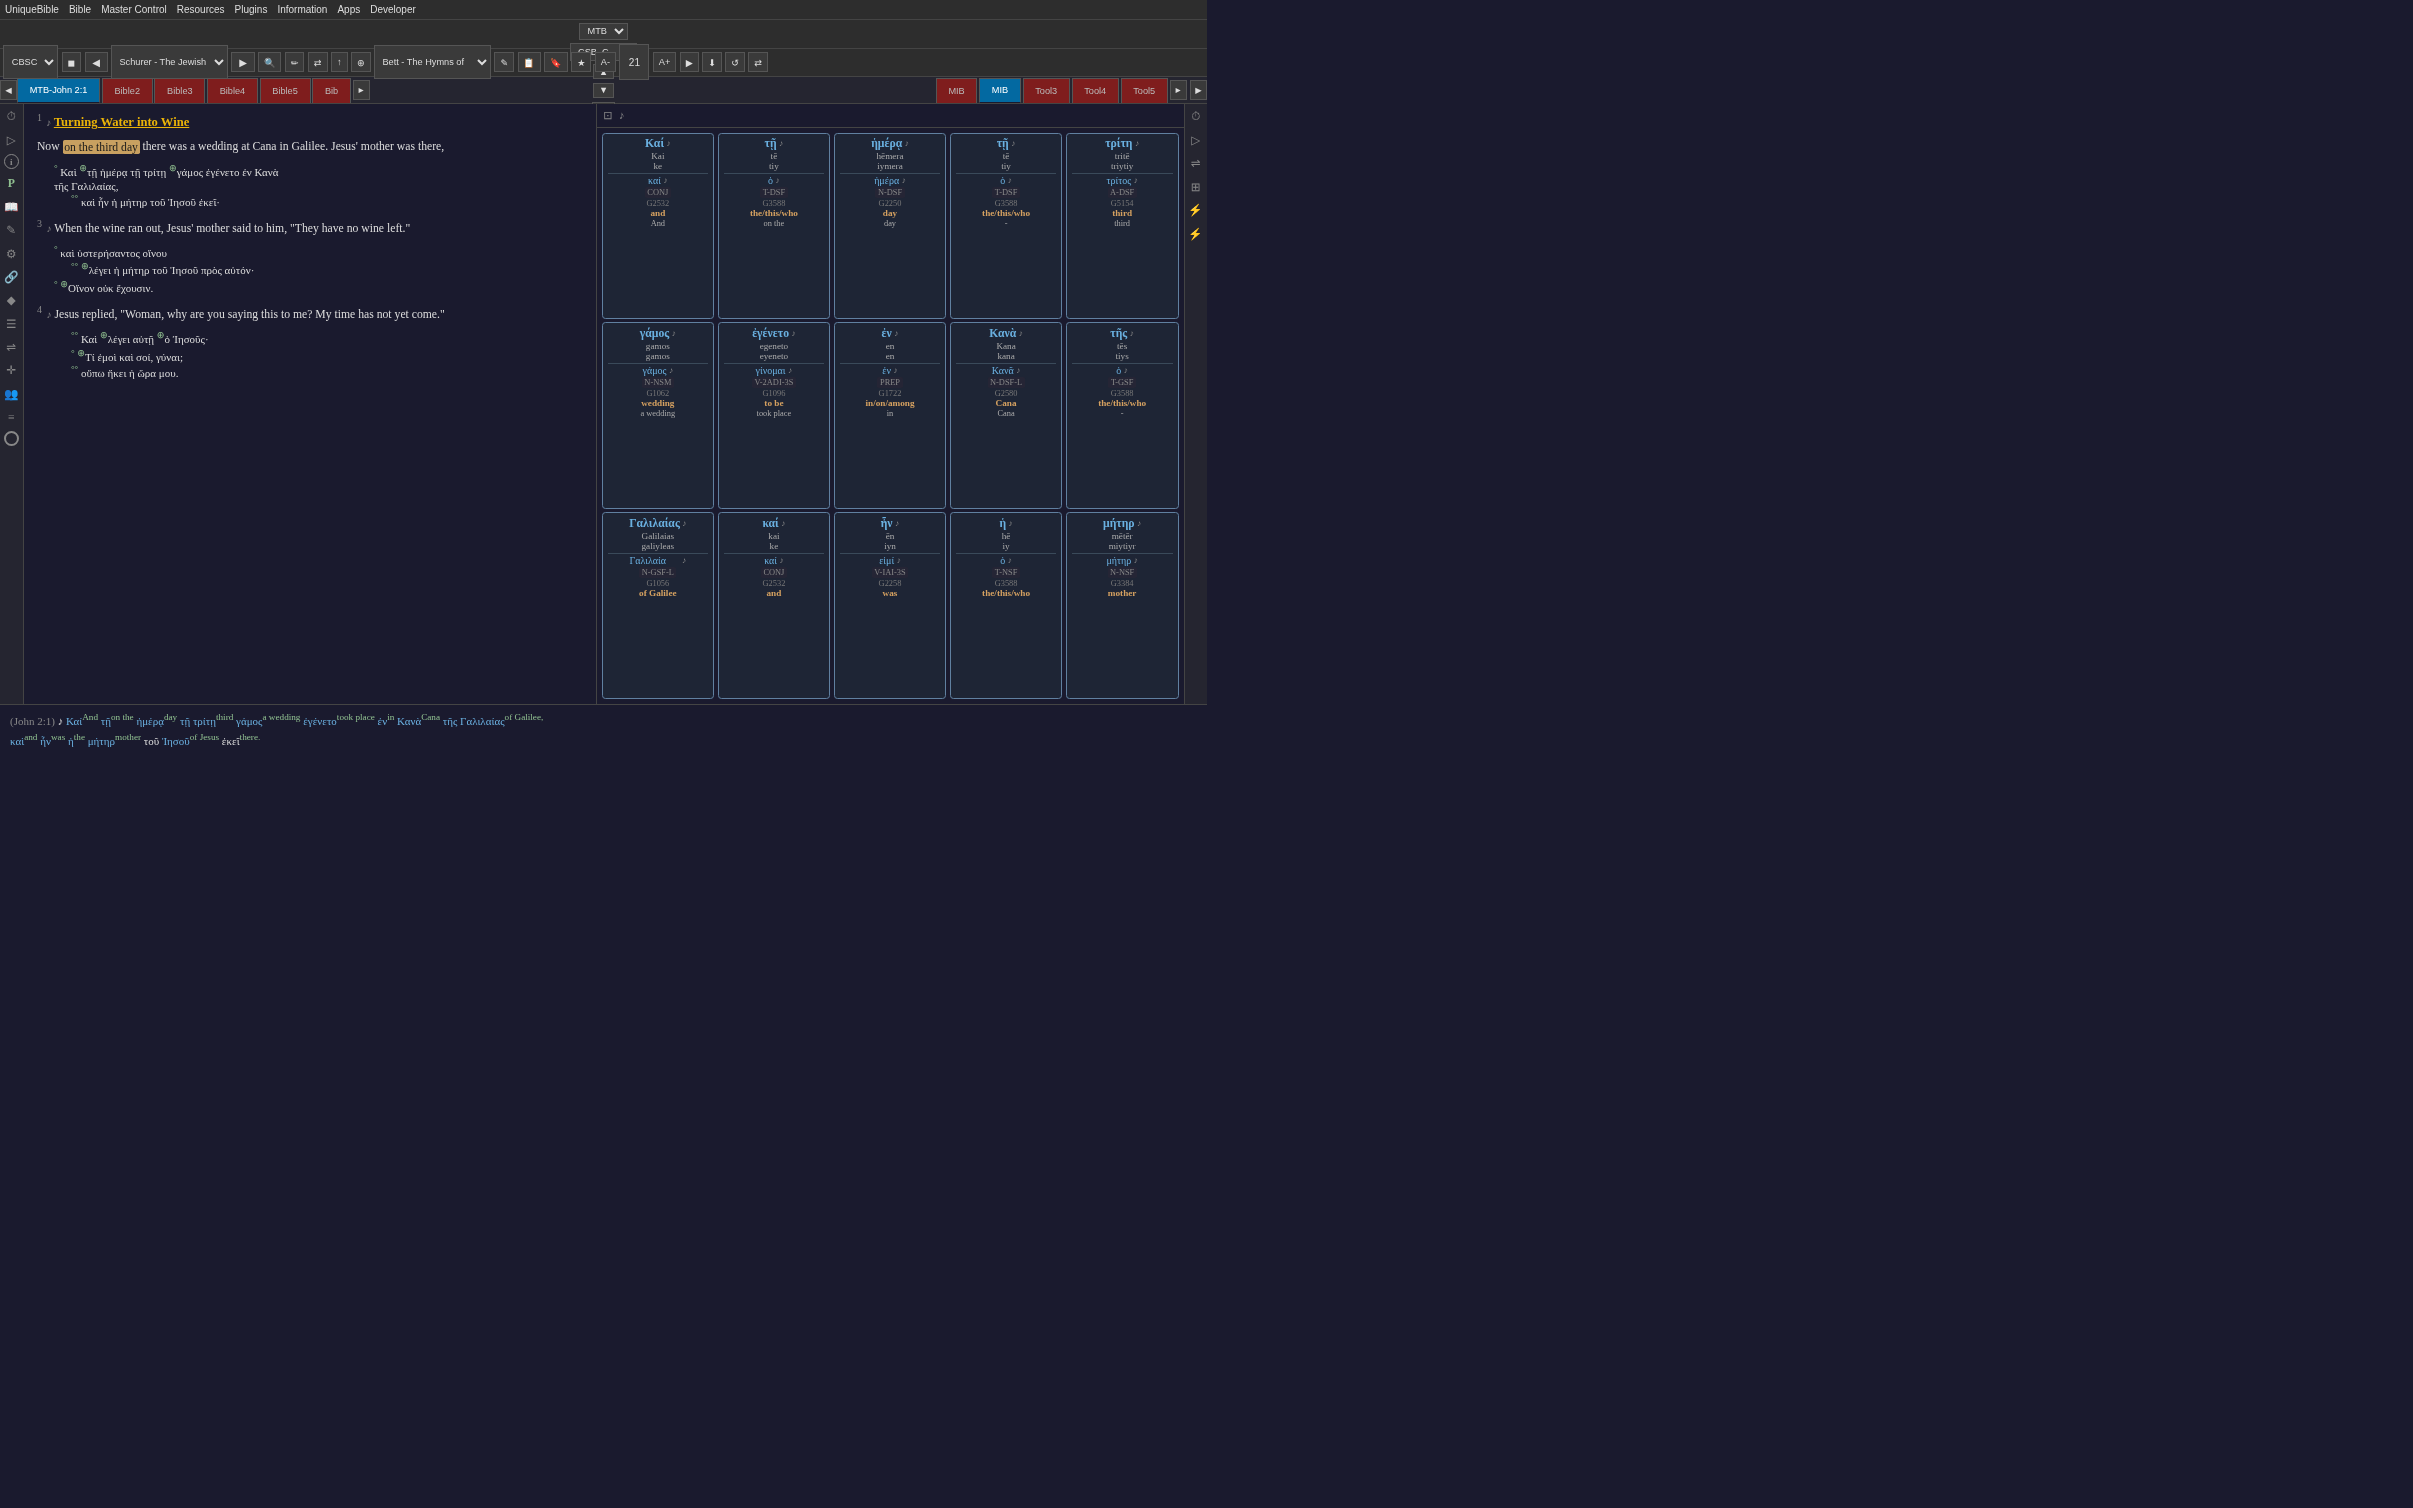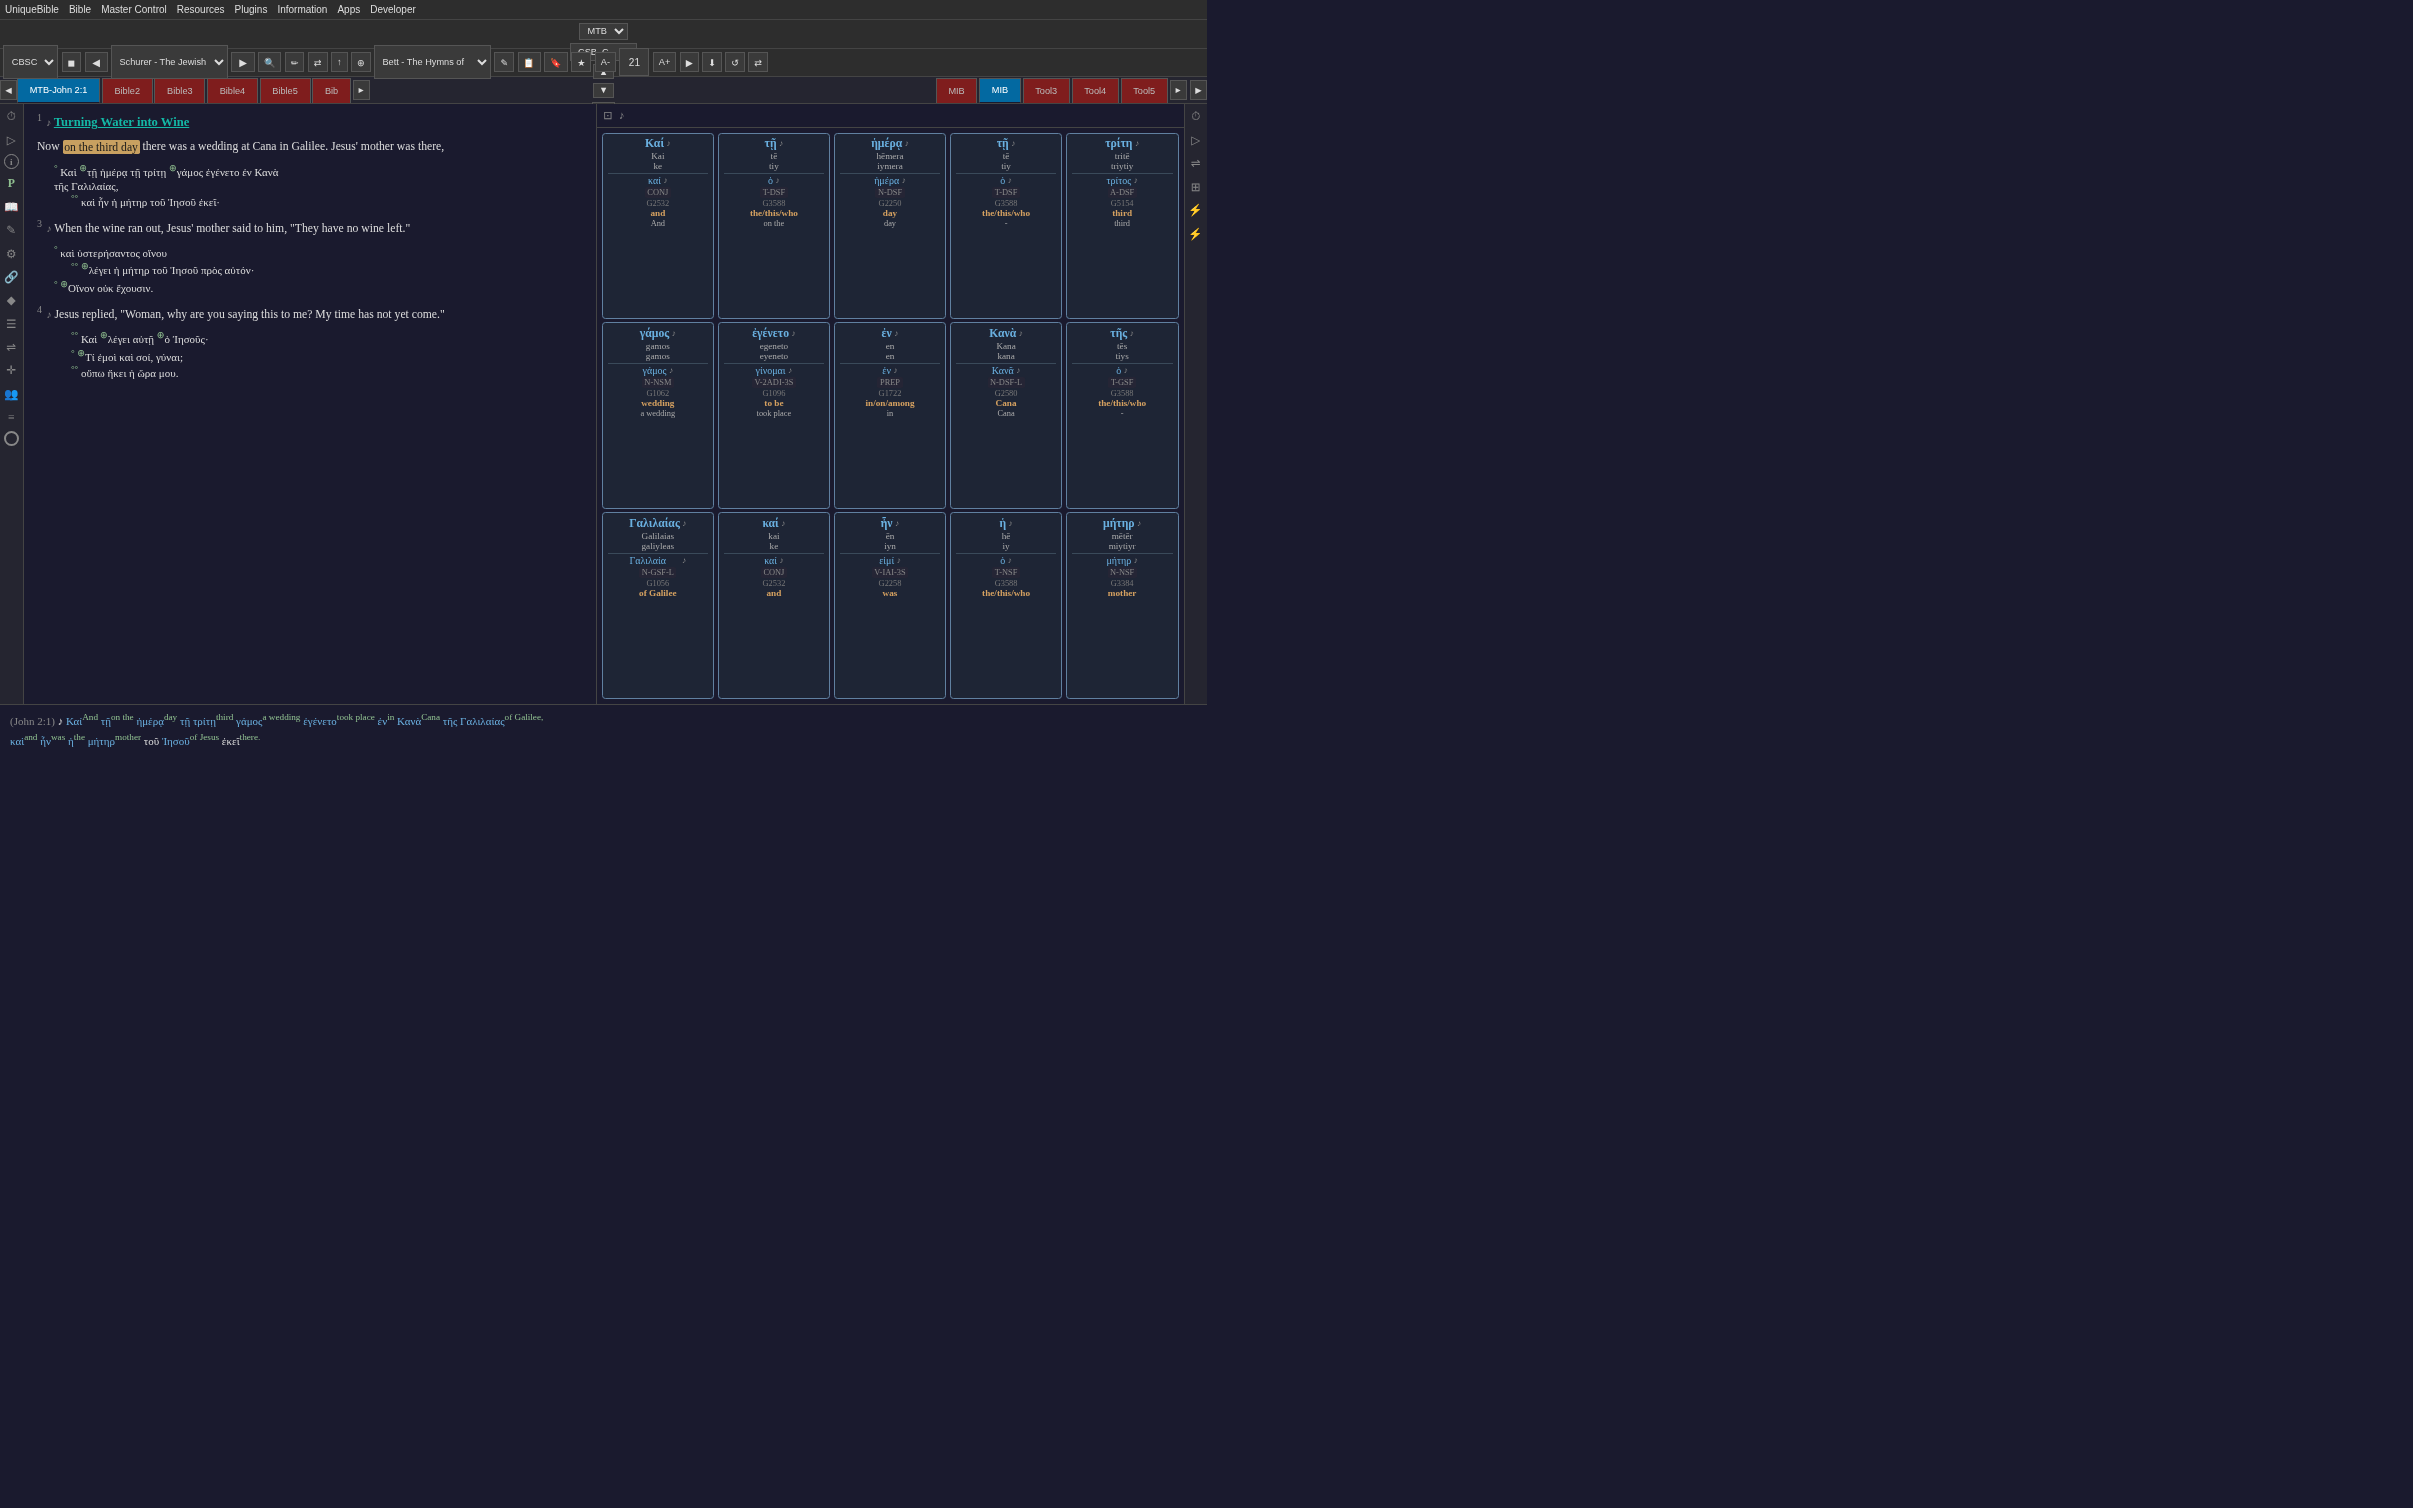--- a/index.html
+++ b/index.html
@@ -29,21 +29,21 @@
 
     
     .main-content { display: flex; height: calc(754px - 20px - 28.5px - 28.5px - 27px - 50px); }
 
     
     .left-sidebar { width: 23.5px; background: #252530; display: flex; flex-direction: column; align-items: center; padding: 3.4px 0; gap: 5px; border-right: 0.8px solid #444; }
     .sidebar-icon { width: 18.4px; height: 18.4px; color: #888; display: flex; align-items: center; justify-content: center; font-size: 11.7px; cursor: pointer; }
 
     
     .bible-panel { flex: 1; background: #1a1a2e; overflow-y: auto; padding: 8.4px 13.4px; border-right: 0.8px solid #444; }
-    .section-heading { color: #14b8a6; font-size: 12.6px; font-weight: bold; text-decoration: underline; margin-bottom: 6.7px; }
+    .section-heading { color: #eab308; font-size: 12.6px; font-weight: bold; text-decoration: underline; margin-bottom: 6.7px; }
     .verse-text { color: #ddd; font-size: 11.7px; line-height: 1.6; margin-bottom: 5px; }
     .verse-num { color: #888; font-size: 10px; vertical-align: super; margin-right: 1.7px; }
     .music-note { color: #888; font-size: 10px; }
     .highlight-orange { background: #c8a060; color: #1a1a1a; padding: 0.8px 1.7px; border-radius: 1.7px; }
     .greek-text { color: #ddd; font-size: 11px; margin: 1.7px 0 1.7px 17px; }
     .greek-indent2 { margin-left: 34px; }
     .ref-mark { color: #90c090; font-size: 9.2px; vertical-align: super; }
     .verse-block { margin-bottom: 8.4px; }
 
     
@@ -69,21 +69,21 @@
     .bt-ref { color: #888; }
     .bt-word { color: #ddd; }
     .bt-gloss { color: #90c090; font-size: 9.2px; vertical-align: super; }
     .bt-greek { color: #6ab0e0; }
 
     
     .tabs-left { display: flex; align-items: center; }
     .tabs-right { display: flex; align-items: center; }
 
     .toolbar2-select { background: #3a3a3a; color: #ddd; border: 0.8px solid #555; padding: 1.7px 3.4px; font-size: 9.2px; height: 34px; font-family: Arial, sans-serif; }
-    .font-size-display { background: #3a3a3a; color: #ddd; border: 0.8px solid #555; padding: 1.7px 5px; font-size: 10px; height: 28px; width: 30px; text-align: center; font-family: Arial, sans-serif; display: flex; align-items: center; justify-content: center; }
+    .font-size-display { background: #3a3a3a; color: #ddd; border: 0.8px solid #555; padding: 1.7px 5px; font-size: 10px; height: 36px; width: 30px; text-align: center; font-family: Arial, sans-serif; display: flex; align-items: center; justify-content: center; }
     .word-divider { width: 100%; height: 0.8px; background: #3a4a5a; margin: 0.8px 0; }
   </style>
 </head>
 <body>
 
 <div class="menubar">
   <span>UniqueBible</span>
   <span>Bible</span>
   <span>Master Control</span>
   <span>Resources</span>

